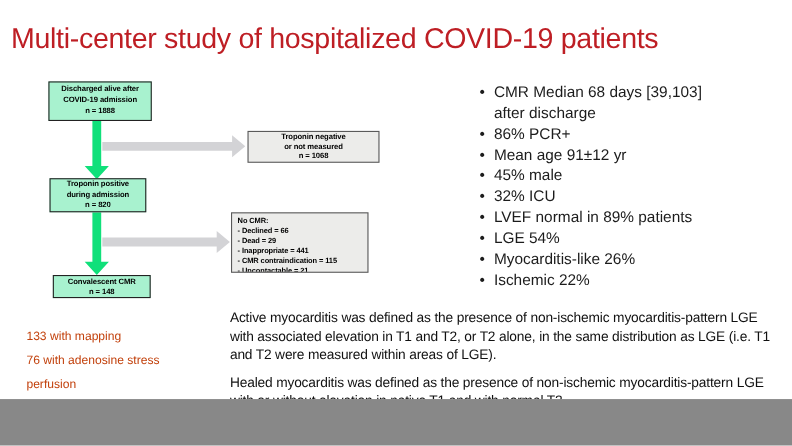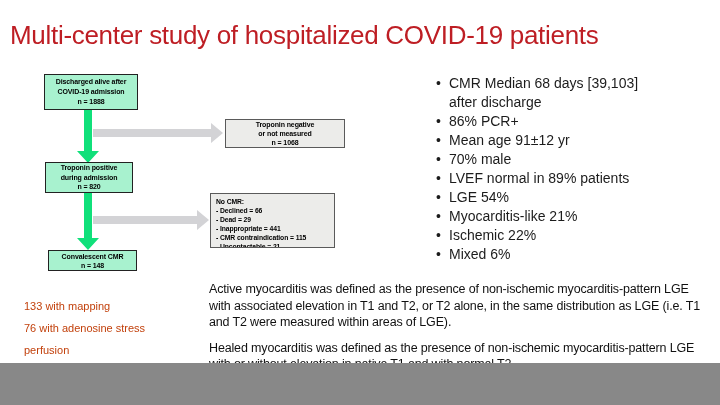--- a/index.html
+++ b/index.html
@@ -83,26 +83,26 @@
 - Uncontactable = 21</div>
     <div class="fbox mint box-convalescent">Convalescent CMR
 n = 148</div>
   </div>
 
   <ul class="findings">
     <li>CMR Median 68 days [39,103]
 after discharge</li>
     <li>86% PCR+</li>
     <li>Mean age 91±12 yr</li>
-    <li>70% male</li>
+    <li>45% male</li>
+    <li>32% ICU</li>
     <li>LVEF normal in 89% patients</li>
     <li>LGE 54%</li>
-    <li>Myocarditis-like 21%</li>
+    <li>Myocarditis-like 26%</li>
     <li>Ischemic 22%</li>
-    <li>Mixed 6%</li>
   </ul>
 
   <div class="notes-left">133 with mapping
 76 with adenosine stress
 perfusion
 T1 and T2 were measured on
 the septal region on 4chamber</div>
 
   <div class="definitions">
     <p>Active myocarditis was defined as the presence of non-ischemic myocarditis-pattern LGE with associated elevation in T1 and T2, or T2 alone, in the same distribution as LGE (i.e. T1 and T2 were measured within areas of LGE).</p>

